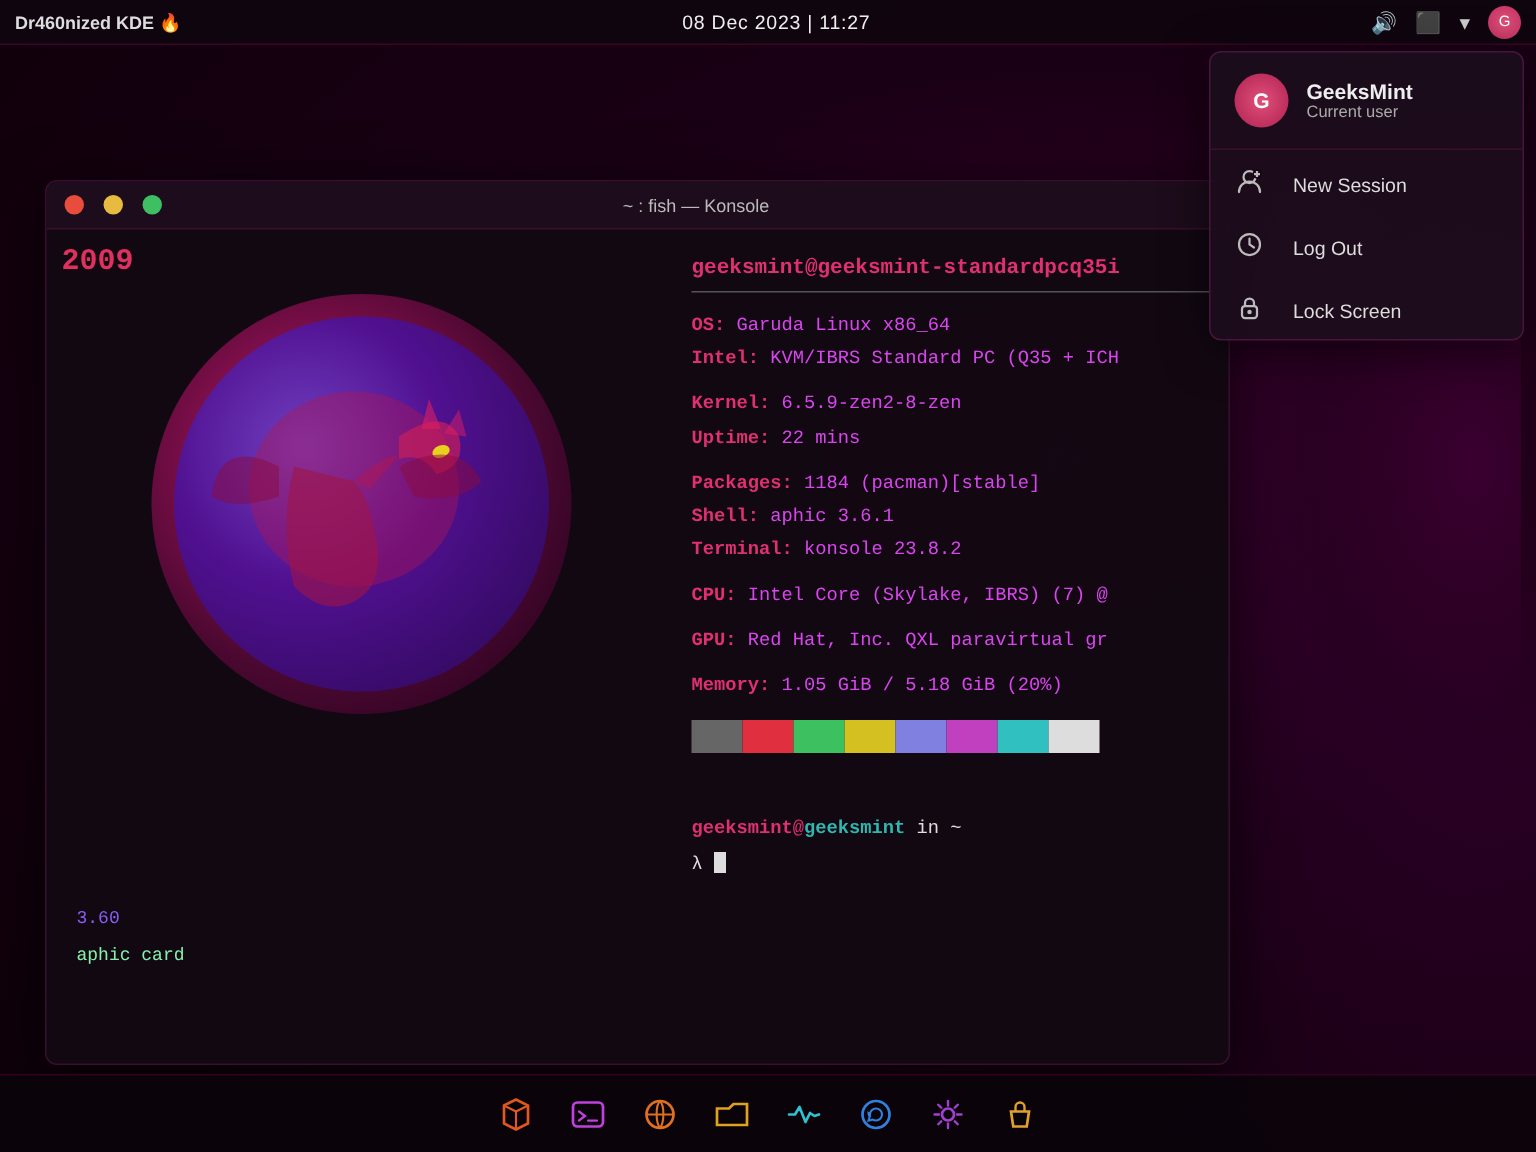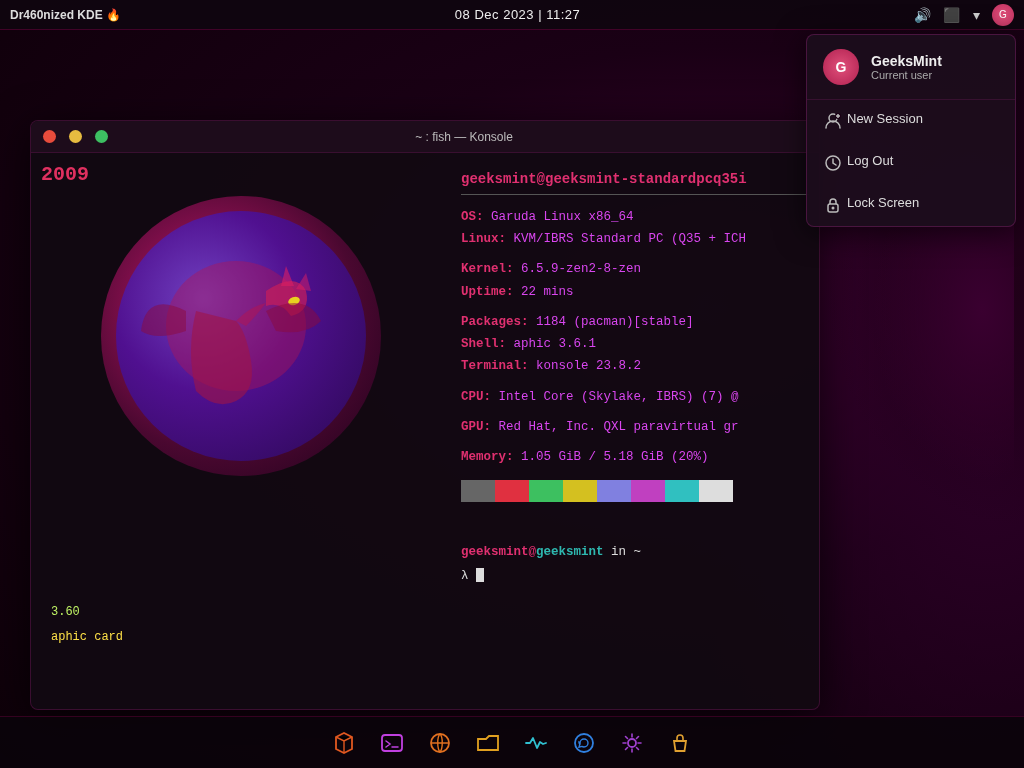--- a/index.html
+++ b/index.html
@@ -274,23 +274,23 @@
       font-size: 14px;
       color: #eee;
       font-weight: 600;
     }
     .menu-subtitle {
       font-size: 11px;
       color: #aaa;
     }
     .menu-item {
       display: flex;
-      align-items: flex-start;
+      align-items: flex-end;
       padding: 11px 16px;
-      gap: 4px;
+      gap: 19px;
       cursor: pointer;
       color: #ddd;
       font-size: 13px;
       transition: background 0.1s;
     }
     .menu-item-icon {
       width: 20px;
       height: 20px;
       display: flex;
       align-items: center;
@@ -370,38 +370,38 @@
 
             <path d="M130,80 Q170,60 185,90 Q170,105 140,100 Z" fill="rgba(140,10,60,0.5)"></path>
 
             <path d="M100,90 Q115,75 130,72 Q120,85 110,95 Z" fill="rgba(180,20,80,0.5)"></path>
 
             <path d="M145,55 L150,35 L158,55 Z" fill="rgba(220,30,100,0.6)"></path>
             <path d="M160,58 L170,42 L175,60 Z" fill="rgba(220,30,100,0.5)"></path>
           </svg>
         </div>
       </div>
-      <div style="position:absolute;bottom:90px;left:20px;color:#bef264;font-size:12px;font-family:'Courier New',monospace;">
+      <div style="position:absolute;bottom:90px;left:20px;color:#8b5cf6;font-size:12px;font-family:'Courier New',monospace;">
         <span>3.60</span>
       </div>
-      <div style="position:absolute;bottom:65px;left:20px;color:#fde047;font-size:12px;font-family:'Courier New',monospace;">
+      <div style="position:absolute;bottom:65px;left:20px;color:#86efac;font-size:12px;font-family:'Courier New',monospace;">
         <span>aphic card</span>
       </div>
     </div>
 
     <div class="term-right">
       <div class="info-username">geeksmint@geeksmint-standardpcq35i</div>
       <hr class="info-divider">
 
       <div class="info-row">
         <span class="info-label">OS:</span>
         <span class="info-value">Garuda Linux x86_64</span>
       </div>
       <div class="info-row">
-        <span class="info-label">Linux:</span>
+        <span class="info-label">Intel:</span>
         <span class="info-value">KVM/IBRS Standard PC (Q35 + ICH</span>
       </div>
       <div style="height:8px"></div>
       <div class="info-row">
         <span class="info-label">Kernel:</span>
         <span class="info-value">6.5.9-zen2-8-zen</span>
       </div>
       <div class="info-row">
         <span class="info-label">Uptime:</span>
         <span class="info-value">22 mins</span>

